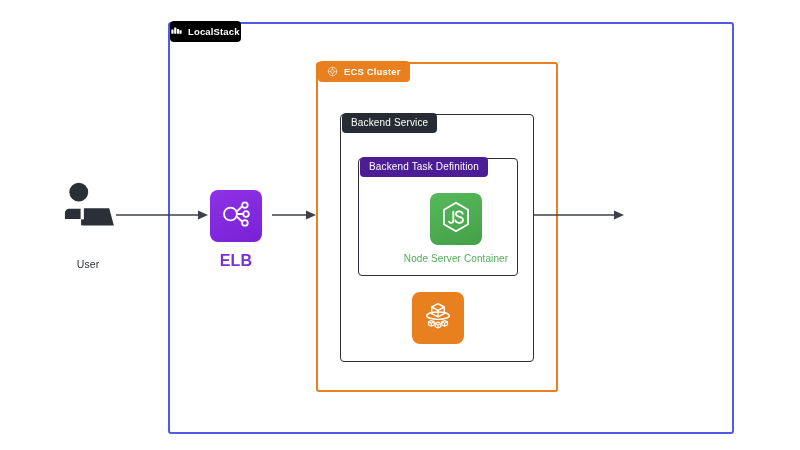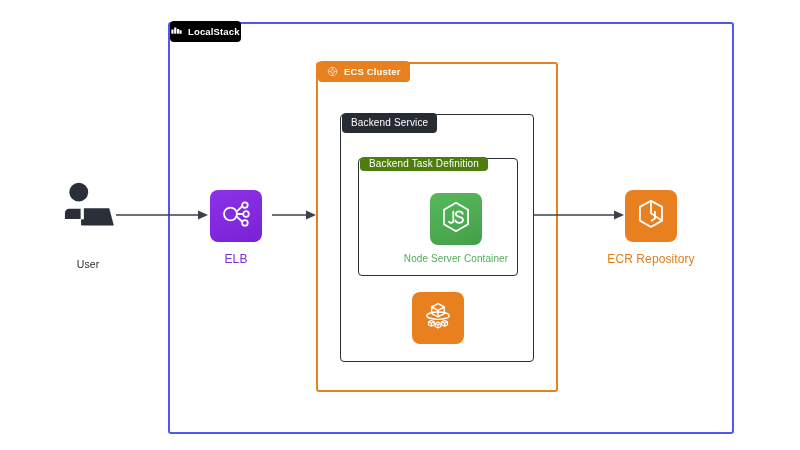--- a/index.html
+++ b/index.html
@@ -89,24 +89,24 @@
     left: 342px;
     top: 113px;
     background: #272b33;
     font-weight: 400;
     font-size: 10px;
     height: 20px;
   }
   .tag-taskdef {
     left: 360px;
     top: 157px;
-    background: #4d7c0f;
+    background: #4c1d95;
     font-weight: 400;
     font-size: 10px;
-    height: 14px;
+    height: 20px;
   }
   .tag-icon {
     display: inline-flex;
     width: 11px;
     height: 11px;
     flex: 0 0 auto;
     align-items: center;
     justify-content: center;
   }
   .tag-icon svg { display: block; }
@@ -126,22 +126,22 @@
     display: flex;
     align-items: center;
     justify-content: center;
   }
   .node-tile.tile-elb   { background: #8a2be2; background: linear-gradient(160deg,#8d32e6 0%, #7a21d6 100%); }
   .node-tile.tile-node  { background: #4caf50; background: linear-gradient(160deg,#57b85b 0%, #44a048 100%); }
   .node-tile.tile-ecs   { background: #e8801f; }
   .node-tile.tile-ecr   { background: #e8801f; }
   .node-label {
     margin-top: 9px;
-    font-size: 12px;
-    font-weight: 400;
+    font-size: 16px;
+    font-weight: 700;
     letter-spacing: 0.1px;
     white-space: nowrap;
     text-align: center;
   }
   .label-purple { color: #7a31d8; }
   .label-green  { color: #52ad5a; font-weight: 400; font-size: 10px; }
   .label-orange { color: #e07c18; }
   .label-dark   { color: #2b2f37; font-weight: 400; font-size: 10.5px; }
 
   
@@ -266,32 +266,20 @@
             <path d="M20 27.2 L23.4 28.9 L23.4 32.4 L20 34.1 L16.6 32.4 L16.6 28.9 Z"></path>
             <path d="M16.6 28.9 L20 30.6 L23.4 28.9 M20 30.6 L20 34.1"></path>
             <path d="M27.8 25.2 L31.2 26.9 L31.2 30.4 L27.8 32.1 L24.4 30.4 L24.4 26.9 Z"></path>
             <path d="M24.4 26.9 L27.8 28.6 L31.2 26.9 M27.8 28.6 L27.8 32.1"></path>
           </g>
         </svg>
       </span>
     </div>
   </div>
 
-  <div class="node node-ecr">
-    <div class="node-tile tile-ecr">
-      <span>
-        <svg viewBox="0 0 40 40" width="34" height="34" aria-hidden="true">
-          <path d="M20 4.6 L33 11.6 L33 27.8 L20 35.2 L7 27.8 L7 11.6 Z" fill="none" stroke="#ffffff" stroke-width="2.1" stroke-linejoin="round"></path>
-          <path d="M20 4.6 L20 19.2 L33 27.8" fill="none" stroke="#ffffff" stroke-width="2.1" stroke-linejoin="round"></path>
-          <path d="M24.6 16.6 L24.6 25.4 L20 28.2" fill="none" stroke="#ffffff" stroke-width="2.1" stroke-linejoin="round"></path>
-        </svg>
-      </span>
-    </div>
-    <div class="node-label label-orange">ECR Repository</div>
-  </div>
 
   <div class="arrow arrow-1">
     <svg width="94" height="14" viewBox="0 0 94 14" aria-hidden="true">
       <path d="M0 7 L84 7" stroke="#3c4049" stroke-width="1.7"></path>
       <path d="M92 7 L82 2.6 L82 11.4 Z" fill="#3c4049"></path>
     </svg>
   </div>
 
   <div class="arrow arrow-2">
     <svg width="46" height="14" viewBox="0 0 46 14" aria-hidden="true">

